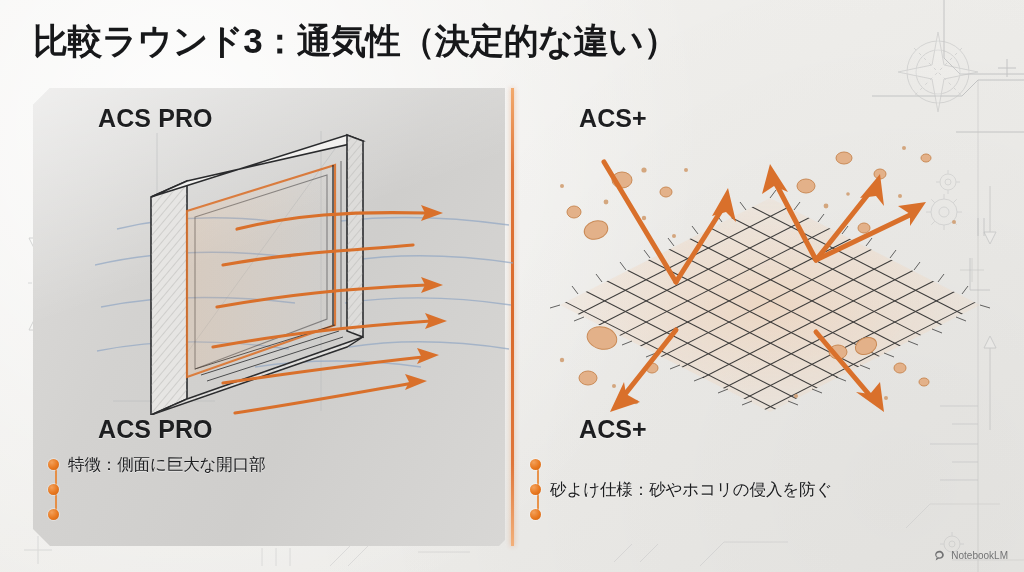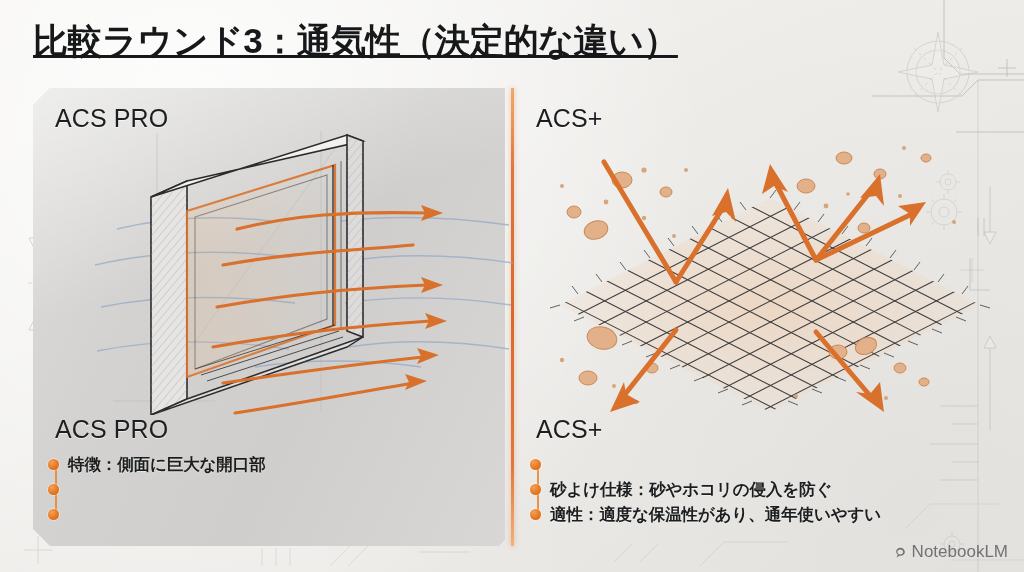--- a/index.html
+++ b/index.html
@@ -18,21 +18,20 @@
       linear-gradient(150deg,#f4f3f1 0%,#efeeeb 45%,#e9e8e5 100%);
   }
   #bg-deco{position:absolute;inset:0;pointer-events:none;}
 
   
   #page-title{
     position:absolute;left:33px;top:18px;
     font-size:35px;font-weight:700;letter-spacing:-.5px;
     color:#17181a;white-space:nowrap;
     text-shadow:0 1px 0 rgba(255,255,255,.6);
-    text-decoration:underline;
   }
 
   
   #left-panel{
     position:absolute;left:33px;top:88px;width:472px;height:458px;
     background:linear-gradient(115deg,#dcdbd9 0%,#d3d2d0 30%,#cfcecc 60%,#d8d7d5 100%);
     clip-path:polygon(17px 0,100% 0,100% calc(100% - 6px),calc(100% - 6px) 100%,17px 100%,0 calc(100% - 17px),0 17px);
     box-shadow:0 1px 3px rgba(0,0,0,.10);
   }
   #left-panel-sheen{
@@ -42,22 +41,22 @@
 
   
   #center-divider{
     position:absolute;left:511px;top:88px;width:3px;height:458px;
     background:linear-gradient(180deg,#f2a96c 0%,#e0763a 18%,#d96a2c 50%,#e0763a 82%,#f2b07a 100%);
     box-shadow:0 0 5px rgba(226,118,50,.45);
   }
 
   
   .panel-title{
-    position:absolute;font-size:25px;font-weight:400;color:#1d1e20;
-    letter-spacing:.1px;text-shadow:0 1px 0 rgba(255,255,255,.55);
+    position:absolute;font-size:25px;font-weight:700;color:#1d1e20;
+    letter-spacing:.1px;text-shadow:0 1px 0 rgba(255,255,255,.55);margin-left:43px;
   }
   #acs-pro-title-top{left:55px;top:104px;}
   #acs-plus-title-top{left:536px;top:104px;}
   #acs-pro-title-bottom{left:55px;top:415px;}
   #acs-plus-title-bottom{left:536px;top:415px;}
 
   
   .bullets{position:absolute;width:470px;}
   #left-bullets{left:48px;top:452px;}
   #right-bullets{left:530px;top:452px;}
@@ -68,36 +67,36 @@
   .bullet-row{
     position:relative;display:flex;align-items:center;height:25px;
   }
   .bullet-dot{
     position:relative;z-index:2;flex:0 0 auto;
     width:11px;height:11px;border-radius:50%;
     background:radial-gradient(circle at 34% 30%,#f3a05a 0%,#e8781f 55%,#cf6112 100%);
     box-shadow:0 0 0 1px rgba(255,255,255,.35);
   }
   .bullet-text{
-    margin-left:9px;font-size:16.5px;font-weight:700;color:#1c1d1f;
+    margin-left:9px;font-size:16.5px;font-weight:400;color:#1c1d1f;
     white-space:nowrap;letter-spacing:-.1px;
     text-shadow:0 1px 0 rgba(255,255,255,.45);
     text-align:right;
   }
 
   
   .illus{position:absolute;pointer-events:none;}
   #illus-window{left:95px;top:125px;width:420px;height:290px;}
   #illus-mesh{left:548px;top:140px;width:445px;height:290px;}
 
   
   #watermark{
     position:absolute;right:16px;bottom:10px;
     display:flex;align-items:center;gap:5px;
-    font-size:17px;color:#5e5f61;opacity:.85;margin-top:28px;
+    font-size:10px;color:#5e5f61;opacity:.85;margin-top:28px;
   }
 </style>
 </head>
 <body>
 
 <div id="stage">
 
   <svg id="bg-deco" viewBox="0 0 1024 572" width="1024" height="572">
     <g stroke="#b6b7b8" fill="none" stroke-width="1" opacity=".75">
 
@@ -495,21 +494,20 @@
     <div class="rail"></div>
     <div class="bullet-row">
       <span class="bullet-dot"></span>
     </div>
     <div class="bullet-row">
       <span class="bullet-dot"></span>
       <span class="bullet-text">砂よけ仕様：砂やホコリの侵入を防ぐ</span>
     </div>
     <div class="bullet-row">
       <span class="bullet-dot"></span>
-      <span class="bullet-text">適性：適度な保温性があり、通年使いやすい</span>
     </div>
   </div>
 
   <div id="page-title">比較ラウンド3：通気性（決定的な違い）</div>
 
   <div id="watermark">
     <svg width="13" height="13" viewBox="0 0 24 24" fill="#5e5f61">
       <path d="M12 3c-4 0-8 2.6-8 7 0 2.3 1.2 4 2.8 5.1L5 21l5-3.2c.7.1 1.4.2 2 .2 4 0 8-2.6 8-7s-4-8-8-8zm0 3.4c2.6 0 4.8 1.6 4.8 4.6 0 2.9-2.2 4.6-4.8 4.6-.6 0-1.2-.1-1.7-.2l-.7-.2-1.6 1 .5-1.7-.6-.4C6.8 13.3 6.2 12.2 6.2 11c0-3 2.2-4.6 5.8-4.6z"></path>
     </svg>
     <span>NotebookLM</span>

